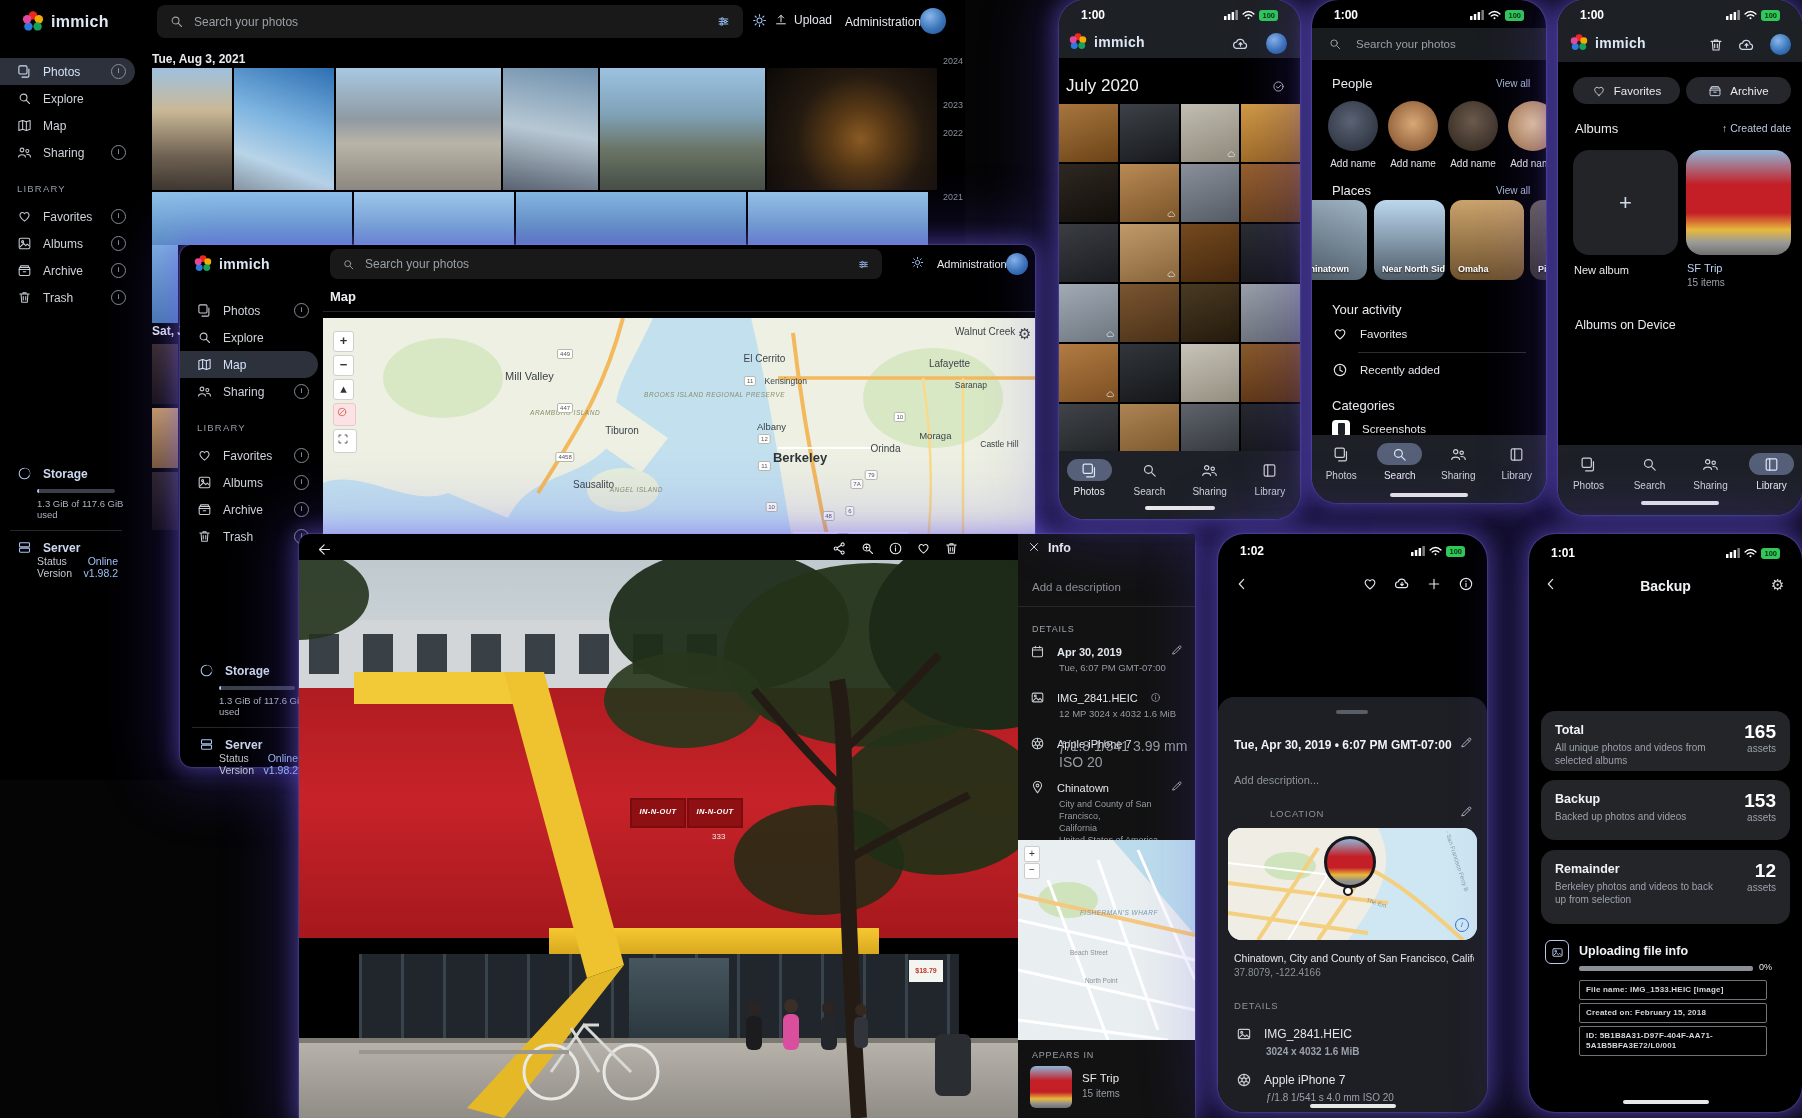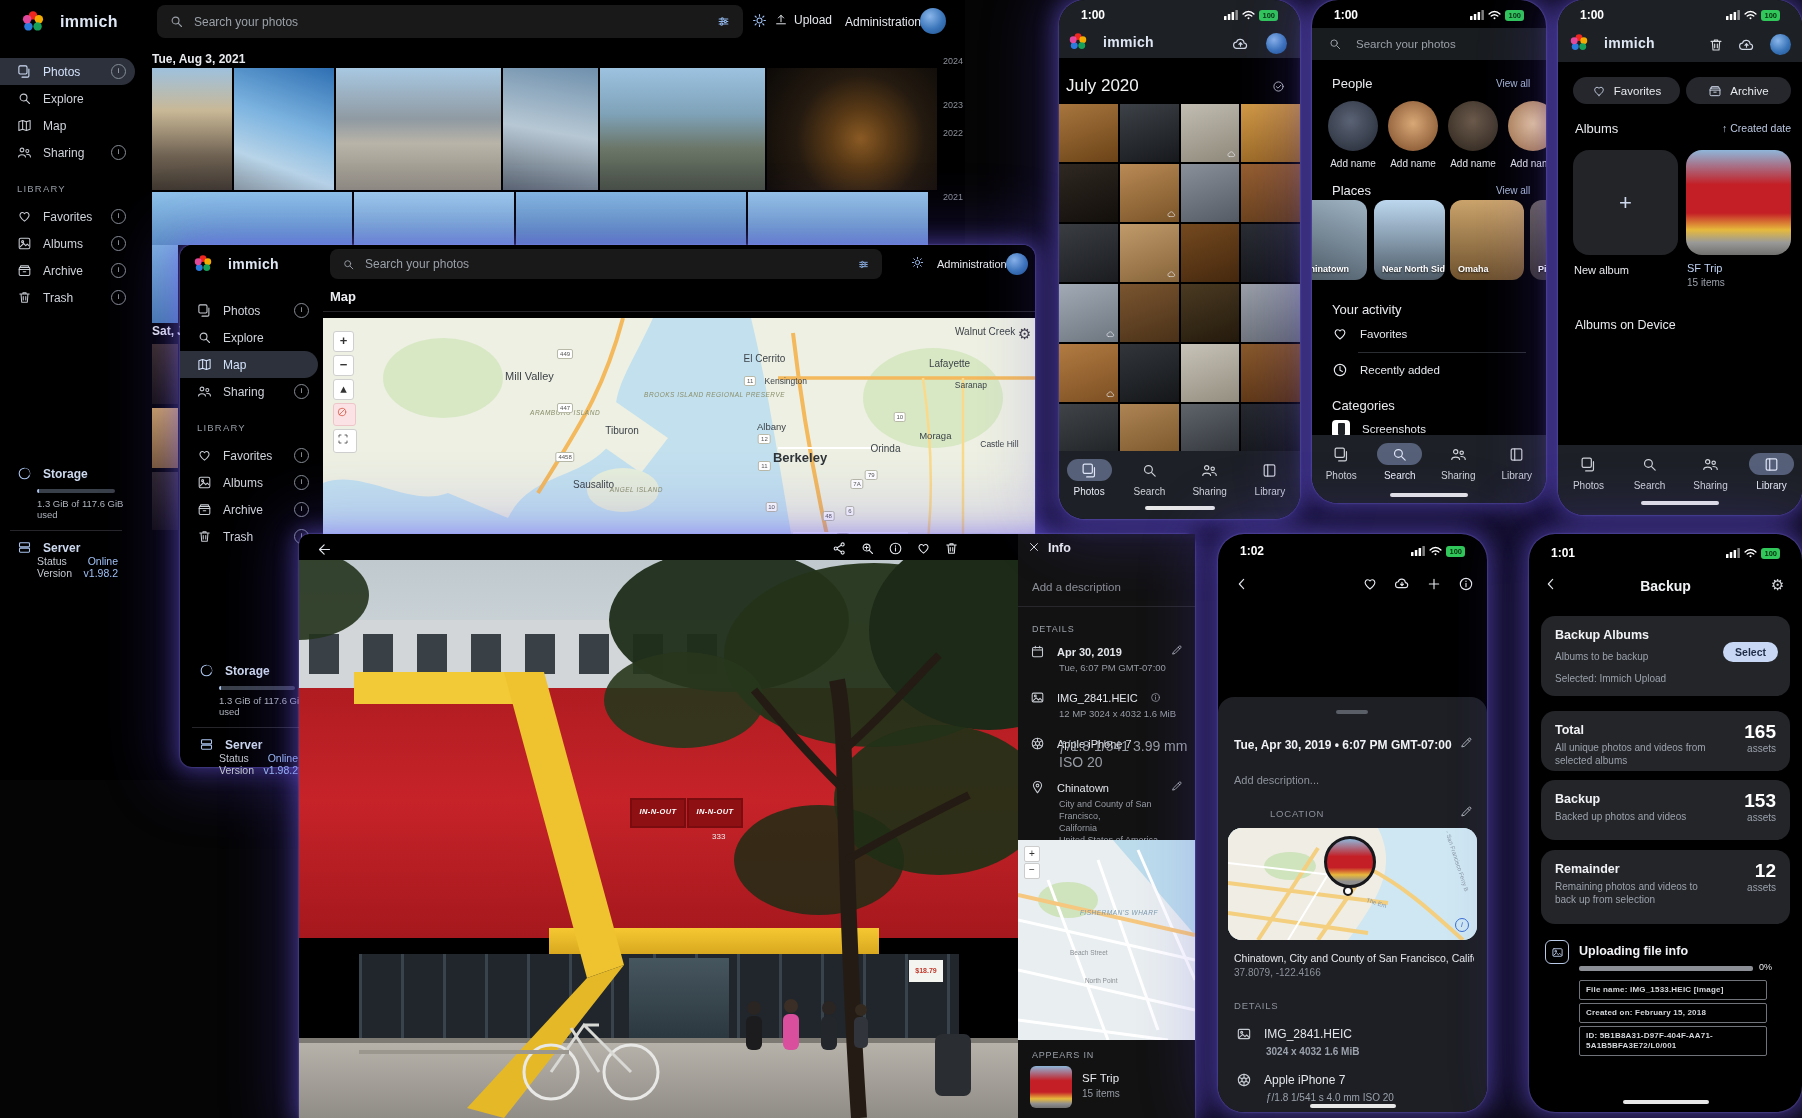--- a/index.html
+++ b/index.html
@@ -2,21 +2,21 @@
 <html><head>
 <meta charset="utf-8">
 <style>
   html,body{margin:0;padding:0;background:#000;}
   body{font-family:"Liberation Sans","DejaVu Sans",sans-serif;-webkit-font-smoothing:antialiased;}
   #stage{position:relative;width:1802px;height:1118px;background:#050505;overflow:hidden;}
   .abs{position:absolute;}
   .win{position:absolute;background:#000;}
   .glow{box-shadow:0 0 2px rgba(150,135,255,.7),0 0 20px 5px rgba(120,100,250,.40),0 0 60px 22px rgba(92,70,225,.22);}
   .topbar{position:absolute;left:0;right:0;top:0;display:flex;align-items:center;background:#000;}
-  .brand{display:flex;align-items:center;gap:16px;color:#dfe7f5;font-weight:bold;letter-spacing:.3px;}
+  .brand{display:flex;align-items:center;gap:7px;color:#dfe7f5;font-weight:bold;letter-spacing:.3px;}
   .searchpill{display:flex;align-items:center;gap:10px;background:#191919;border-radius:8px;color:#9aa0a8;font-size:12px;padding:0 12px;}
   .searchpill .ph{flex:1;}
   .tbtn{display:flex;align-items:center;gap:6px;color:#e4e7ec;font-size:12px;cursor:pointer;}
   .avatar{border-radius:50%;background:radial-gradient(circle at 38% 32%,#8ab6ea,#3b76ba 55%,#1d4f8d);}
   .side-item{display:flex;align-items:center;gap:11px;height:27px;padding:0 9px 0 17px;color:#cfd3da;font-size:12px;cursor:pointer;}
   .side-item .lbl{flex:1;white-space:nowrap;}
   .side-item.sel{background:#2c313b;border-radius:0 18px 18px 0;color:#d3e1fb;}
   .lib-label{padding:17px 0 9px 17px;font-size:9.5px;letter-spacing:1.2px;color:#959ba4;}
   .info-dot{width:13px;height:13px;border:1px solid #878d96;border-radius:50%;font-size:8px;line-height:11px;text-align:center;color:#b6bbc2;flex:none;}
   .stor-label{color:#cdd9ef;font-size:12px;font-weight:bold;}
@@ -1235,26 +1235,20 @@
           <span class="batt">100</span>
         </span>
     </div>
     <span class="abs" style="left:14px;top:42px;" id="bk5">
         <svg viewBox="0 0 24 24" width="16" height="16" fill="none" stroke="#e4e7ec" stroke-width="1.7" stroke-linecap="round" stroke-linejoin="round">
           <path d="M14.5,5 L8,12 L14.5,19"></path>
         </svg>
       </span>
     <div class="abs" style="left:0;top:44px;width:273px;text-align:center;color:#f0f2f5;font-size:14px;font-weight:bold;">Backup</div>
     <span class="abs" style="left:242px;top:42px;color:#d6d9de;font-size:15px;">⚙</span>
-    <div class="card" style="left:12px;top:82px;width:249px;height:80px;">
-      <div class="ttl" style="top:12px;">Backup Albums</div>
-      <div class="sub" style="top:34px;">Albums to be backup</div>
-      <div class="abs" style="right:12px;top:26px;background:#c7d7f4;color:#1f2b45;font-size:10.5px;font-weight:bold;border-radius:12px;padding:4px 12px;">Select</div>
-      <div class="sub" style="top:56px;">Selected: Immich Upload</div>
-    </div>
     <div id="statcards"></div>
     <span class="abs" style="left:16px;top:406px;display:inline-flex;width:22px;height:22px;border:1.5px solid #b9c9e8;border-radius:6px;align-items:center;justify-content:center;">
         <span id="ic-upimg">
           <svg viewBox="0 0 24 24" width="13" height="13" fill="none" stroke="#b9c9e8" stroke-width="1.7" stroke-linecap="round" stroke-linejoin="round">
             <rect x="3.5" y="5" width="17" height="14" rx="2"></rect>
             <circle cx="8.5" cy="9.5" r="1.5"></circle>
             <path d="M5,17 L10,12.5 L13.5,16 L16,13.5 L19.5,17"></path>
           </svg>
         </span>
       </span>
@@ -1270,21 +1264,21 @@
         <div class="unit" style="top: 32px;">assets</div>
       </div>
       <div class="card" style="left: 12px; top: 246px; width: 249px; height: 60px;">
         <div class="ttl" style="top: 12px;">Backup</div>
         <div class="sub" style="top: 30px; width: 165px;">Backed up photos and videos</div>
         <div class="val" style="top: 10px;">153</div>
         <div class="unit" style="top: 32px;">assets</div>
       </div>
       <div class="card" style="left: 12px; top: 316px; width: 249px; height: 74px;">
         <div class="ttl" style="top: 12px;">Remainder</div>
-        <div class="sub" style="top: 30px; width: 165px;">Remaining photos and videos to back up from selection</div>
+        <div class="sub" style="top: 30px; width: 165px;">Berkeley photos and videos to back up from selection</div>
         <div class="val" style="top: 10px;">12</div>
         <div class="unit" style="top: 32px;">assets</div>
       </div>
       <div class="ubox" style="top: 446px;">File name: IMG_1533.HEIC [image]</div>
       <div class="ubox" style="top: 469px;">Created on: February 15, 2018</div>
       <div class="ubox" style="top: 492px;">ID: 5B1B8A31-D97F-404F-AA71-5A1B5BFA3E72/L0/001</div>
     </section>
 
 </div>
 

